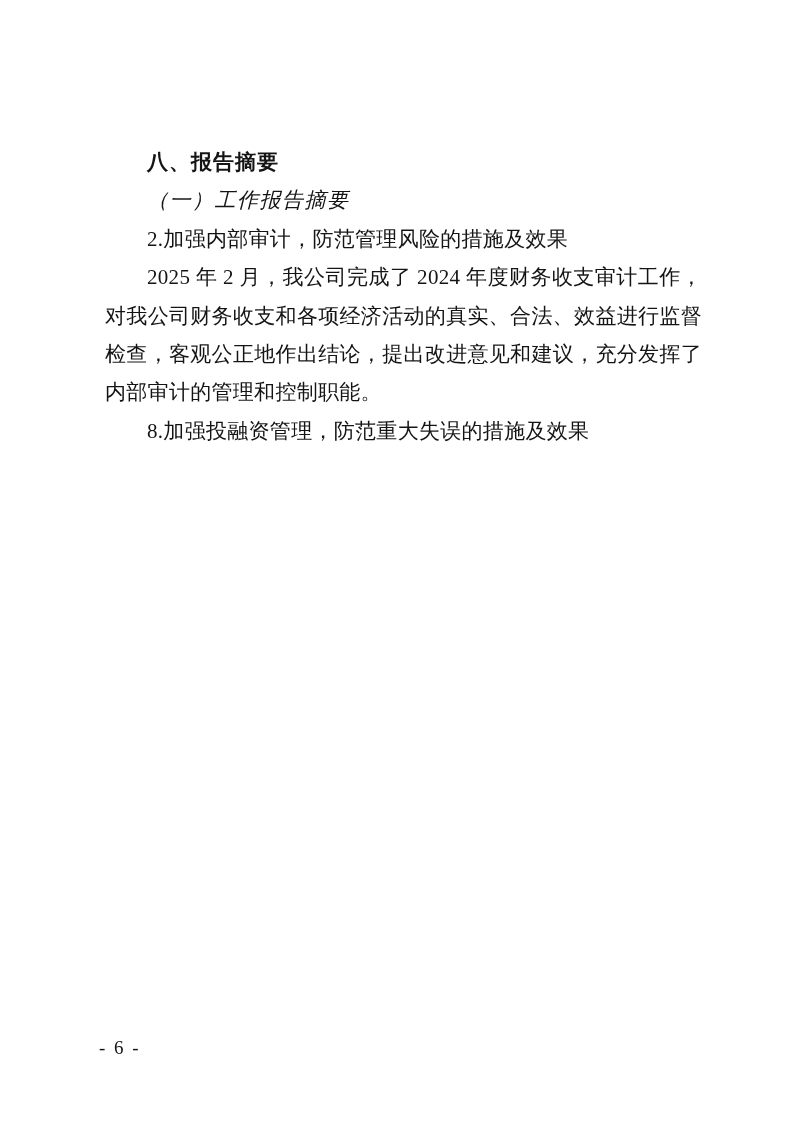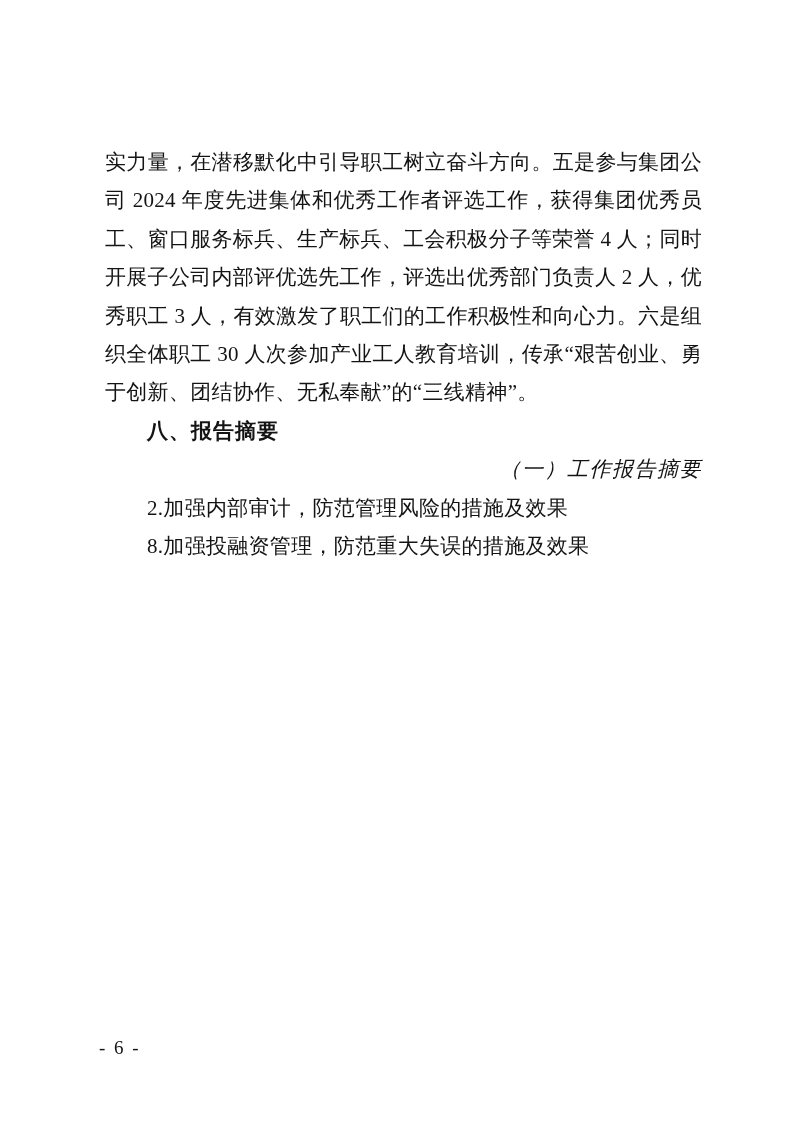--- a/index.html
+++ b/index.html
@@ -46,42 +46,42 @@
   p.heading1 {
     font-family: Liberation Sans, sans-serif;
     font-weight: bold;
     text-indent: 2em;
     text-align: left;
     letter-spacing: 1px;
   }
   p.heading2 {
     font-style: italic;
     text-indent: 2em;
-    text-align: right;
+    text-align: left;
     letter-spacing: 1.5px;
   }
   .footer {
     position: absolute;
     left: 99px;
     top: 1037px;
     font-size: 19px;
     letter-spacing: 2px;
     color: #141414;
     font-family: "Liberation Serif", "DejaVu Serif", serif;
   }
 </style>
 </head>
 <body>
 
 <div class="page">
 
   <div class="doc-body">
 
-  <p class="body-continued">实力量，在潜移默化中引导职工树立奋斗方向。五是参与集团公司 2024 年度先进集体和优秀工作者评选工作，获得集团优秀员工、窗口服务标兵、生产标兵、工会积极分子等荣誉 4 人；同时开展子公司内部评优选先工作，评选出优秀部门负责人 2 人，优秀职工 3 人，有效激发了职工们的工作积极性和向心力。六是组织全体职工 30 人次参加产业工人教育培训，传承“艰苦创业、勇于创新、团结协作、无私奉献”的“三线精神”。</p>
       <p class="heading1">八、报告摘要</p>
       <p class="heading2">（一）工作报告摘要</p>
       <p class="body">2.加强内部审计，防范管理风险的措施及效果</p>
+      <p class="body">2025 年 2 月，我公司完成了 2024 年度财务收支审计工作，对我公司财务收支和各项经济活动的真实、合法、效益进行监督检查，客观公正地作出结论，提出改进意见和建议，充分发挥了内部审计的管理和控制职能。</p>
       <p class="body">8.加强投融资管理，防范重大失误的措施及效果</p>
     </div>
 
   <div class="footer">- 6 -</div>
 
 </div>
 
 </body></html>

